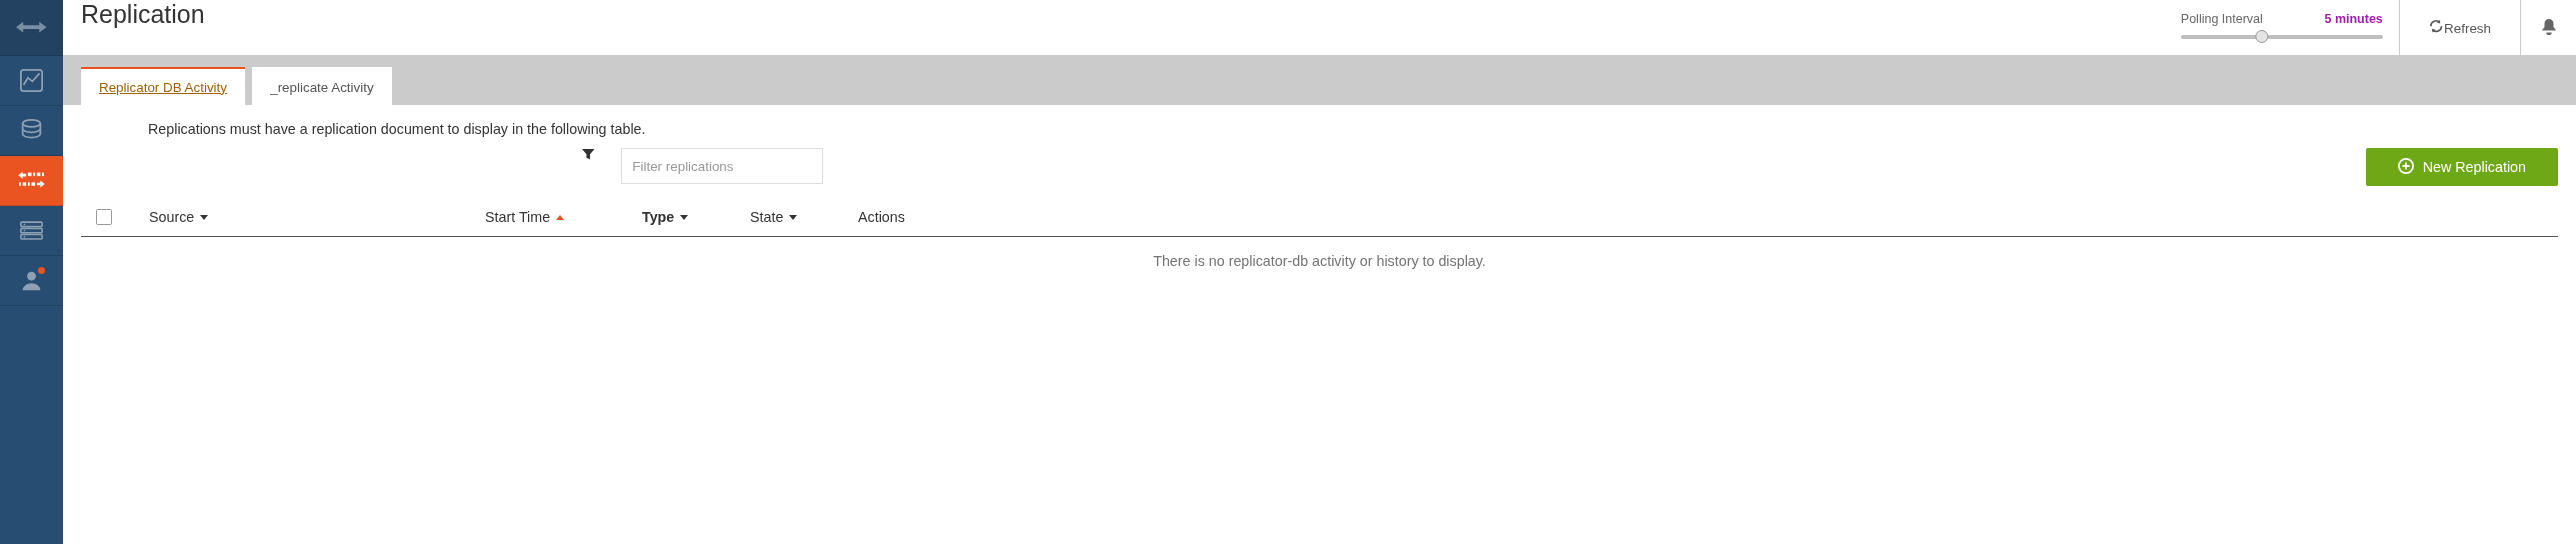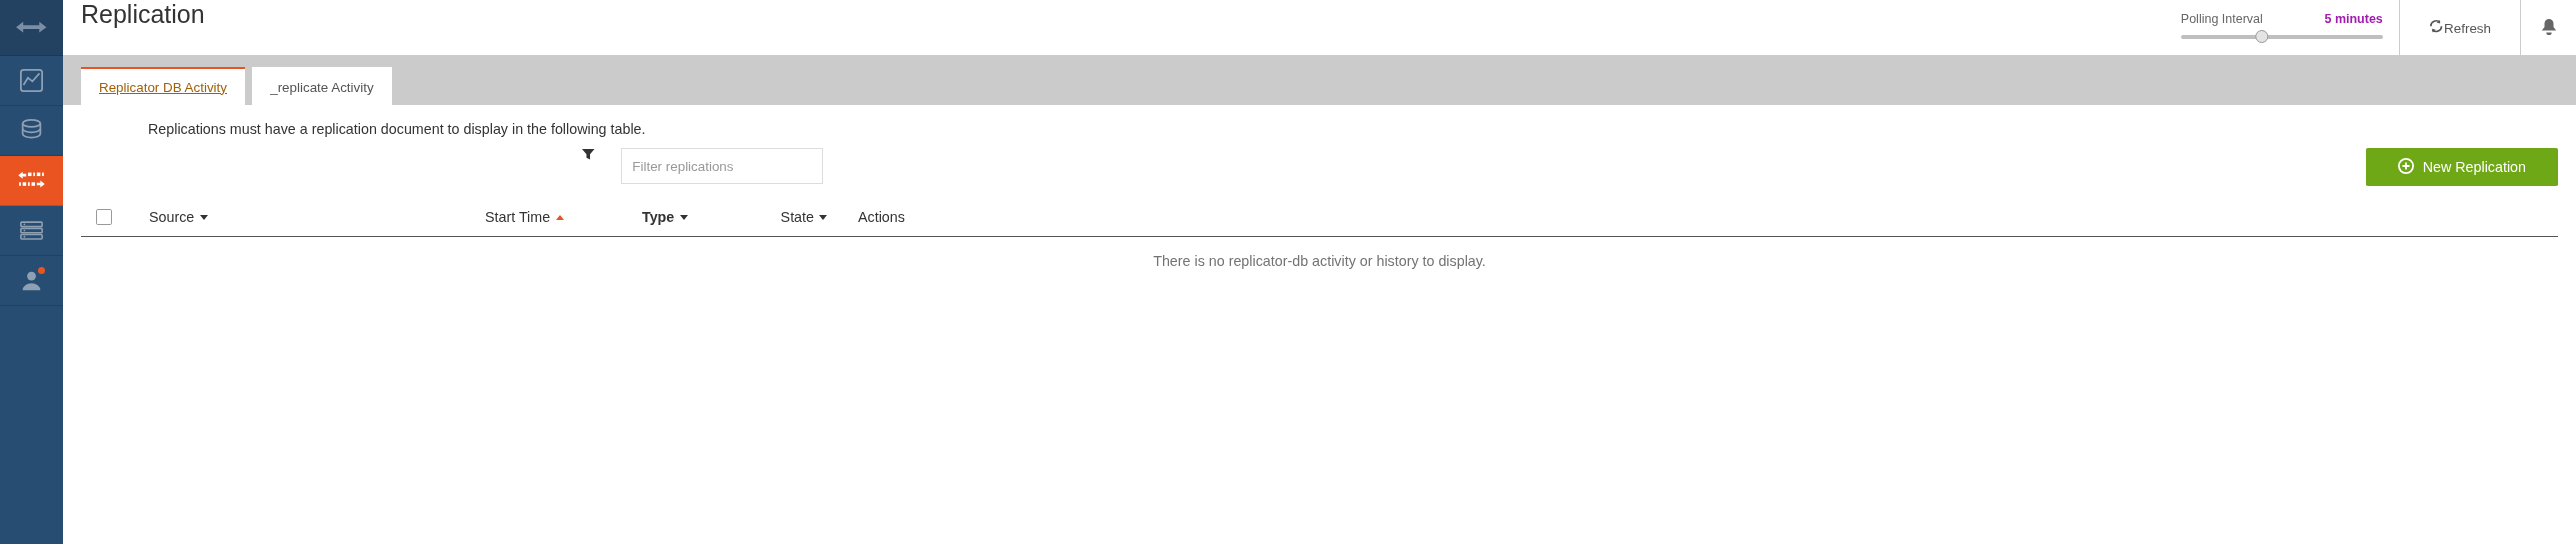--- a/index.html
+++ b/index.html
@@ -226,21 +226,21 @@
       height: 16px;
       border: 0.9px solid #999;
       border-radius: 1.8px;
       background: #fff;
     }
     .col { display: flex; align-items: center; gap: 5.4px; cursor: pointer; }
     .col-source { width: 359px; padding-left: 23px;}
     .col-target { width: 359px; }
     .col-start  { width: 157px; }
     .col-type   { width: 108px; font-weight: bold; }
-    .col-state  { width: 108px; justify-content: center; }
+    .col-state  { width: 108px; }
     .col-actions{ flex: 1; cursor: default; }
     .caret-down {
       width: 0; height: 0;
       border-left: 4.5px solid transparent;
       border-right: 4.5px solid transparent;
       border-top: 5.4px solid #333;
     }
     .caret-up-orange {
       width: 0; height: 0;
       border-left: 4.5px solid transparent;

